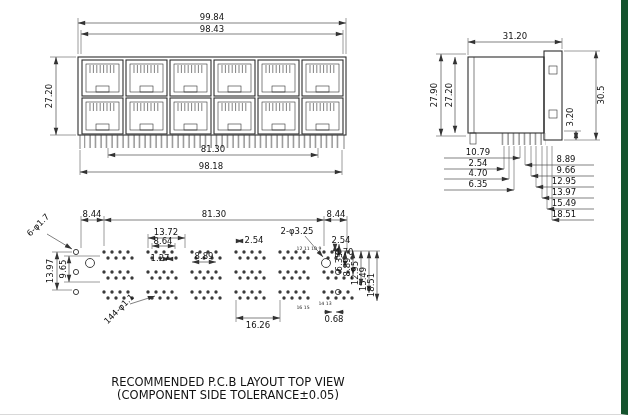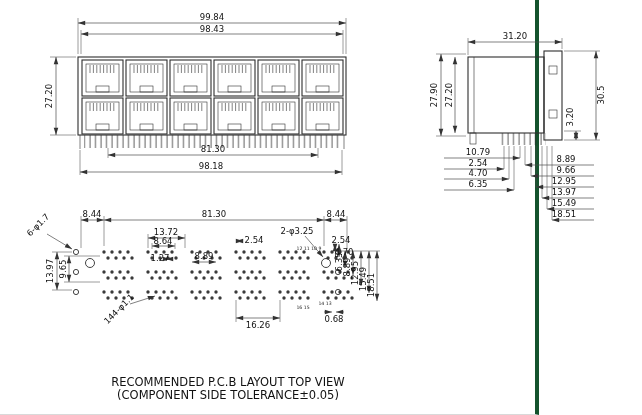--- a/index.html
+++ b/index.html
@@ -1,16 +1,16 @@
 <!DOCTYPE html>
 <html><head>
 <meta charset="utf-8">
 <style>
   html,body{margin:0;padding:0;background:#fff;}
-  .frame{position:relative;width:539px;height:415px;background:#ffffff;border-right:4px solid #14532d;border-bottom:1px solid #d9d9d9;box-sizing:border-box;font-family:"DejaVu Sans",sans-serif;}
+  .frame{position:relative;width:628px;height:415px;background:#ffffff;border-right:7px solid #14532d;border-bottom:1px solid #d9d9d9;box-sizing:border-box;font-family:"DejaVu Sans",sans-serif;}
   svg{display:block}
   .o{fill:none;stroke:#2e2e2e;stroke-width:1.1}
   .t{fill:none;stroke:#2e2e2e;stroke-width:0.6}
   .ext line{stroke:#4a4a4a;stroke-width:0.55}
   .dim line{stroke:#4a4a4a;stroke-width:0.7}
   .ldr line, .ldr polyline{stroke:#4a4a4a;stroke-width:0.7;fill:none}
   text.lbl{font-family:"DejaVu Sans",sans-serif;font-size:8.5px;fill:#111;text-anchor:middle}
   text.tiny{font-family:"DejaVu Sans",sans-serif;font-size:4.6px;fill:#222;text-anchor:middle}
   text.cap{font-family:"DejaVu Sans",sans-serif;font-size:11.5px;fill:#111;text-anchor:middle}
   .dot{fill:#3a3a3a;stroke:none}

